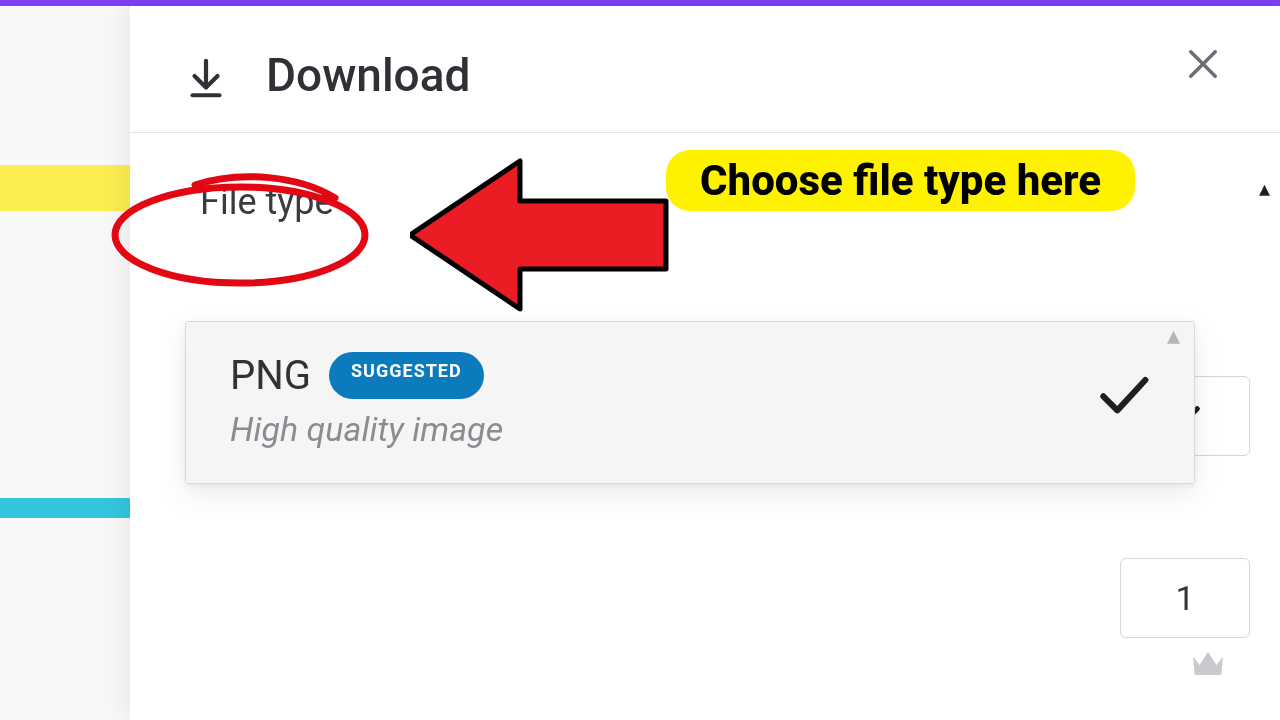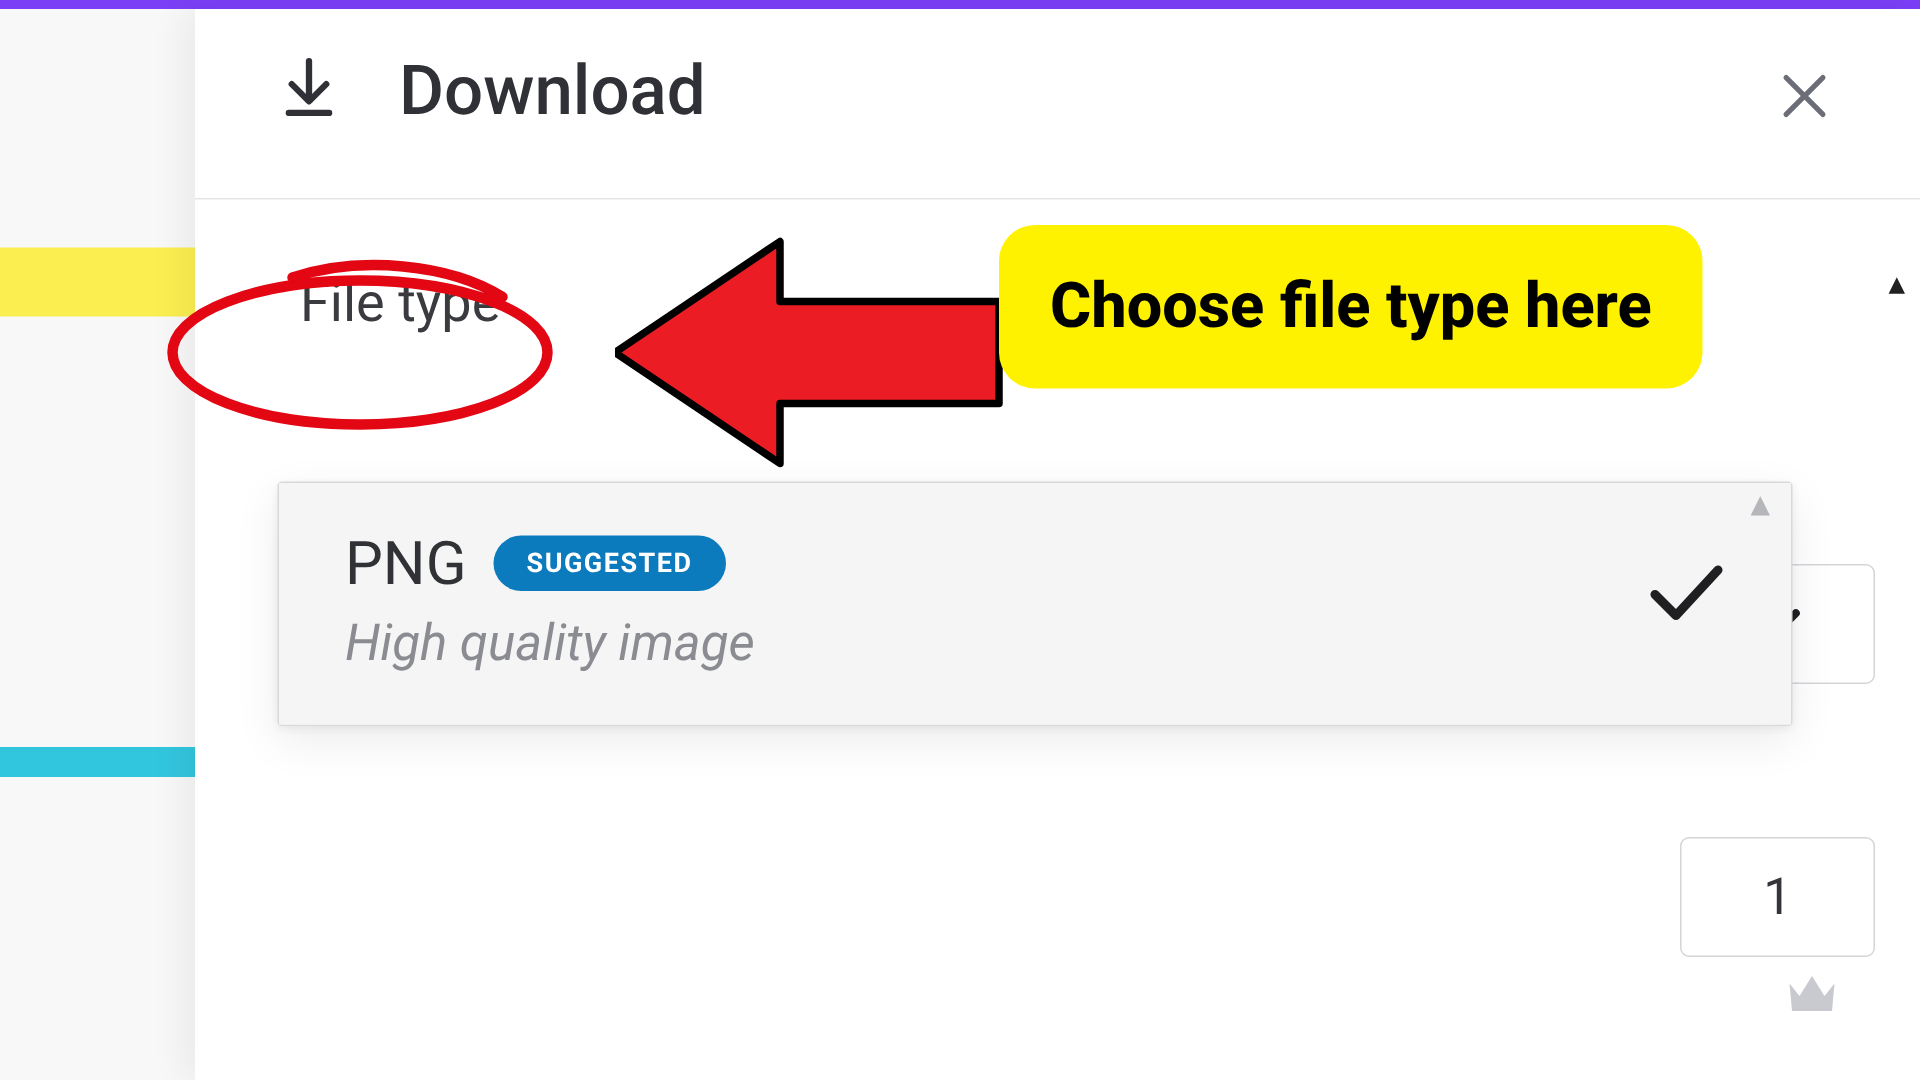--- a/index.html
+++ b/index.html
@@ -6,37 +6,37 @@
   html, body { width: 1280px; height: 720px; font-family: -apple-system, BlinkMacSystemFont, "Segoe UI", Roboto, Helvetica, Arial, sans-serif; background: #fff; overflow: hidden; }
   .top-bar { position: absolute; top: 0; left: 0; right: 0; height: 6px; background: #7b3ff5; }
   .bg-panel-left { position: absolute; top: 6px; left: 0; width: 130px; height: 714px; background: #f8f8f9; }
   .bg-yellow-strip { position: absolute; top: 165px; left: 0; width: 130px; height: 46px; background: #fbec3e; opacity: 0.9; }
   .bg-bluebar { position: absolute; top: 498px; left: 0; width: 130px; height: 20px; background: #32c6de; }
   .panel {
     position: absolute; top: 6px; left: 130px; right: 0; bottom: 0;
     background: #fff; box-shadow: -8px 0 22px rgba(0,0,0,0.06);
   }
   .panel-header {
-    display: flex; align-items: flex-start; padding: 28px 48px 30px 52px;
+    display: flex; align-items: flex-end; padding: 28px 48px 30px 52px;
     border-bottom: 1px solid #e5e5e7;
   }
   .dl-icon { width: 48px; height: 48px; display: inline-flex; align-items: center; justify-content: center; }
   .panel-title { font-size: 46px; font-weight: 500; color: #2f3136; margin-left: 36px; flex: 1; }
   .close-x { font-size: 52px; color: #6b6e76; line-height: 1; padding: 8px; cursor: pointer; }
   .section-label { font-size: 36px; color: #3a3b3f; padding: 48px 0 0 70px; }
   .dropdown {
     position: absolute; top: 315px; left: 55px; width: 1010px;
     background: #fff; border: 1px solid #d8d9dc; border-radius: 3px;
     box-shadow: 0 10px 30px rgba(0,0,0,0.08), 0 2px 6px rgba(0,0,0,0.06);
   }
   .option { padding: 30px 44px 34px 44px; display: flex; align-items: center; border-bottom: 1px solid #e8e8ea; cursor: pointer; }
   .option.selected { background: #f5f5f6; }
   .option:last-child { border-bottom: none; }
   .opt-body { flex: 1; }
-  .opt-name-row { display: flex; align-items: center; gap: 18px; }
+  .opt-name-row { display: flex; gap: 18px; }
   .opt-name { font-size: 40px; color: #303236; font-weight: 400; }
   .badge {
     background: #0c7bbd; color: #fff; font-size: 18px; font-weight: 700;
     letter-spacing: 1px; padding: 8px 22px; border-radius: 999px;
   }
   .opt-desc { font-size: 34px; color: #8a8c92; margin-top: 10px; font-style: italic; }
   .checkmark { font-size: 56px; color: #1f1f21; font-weight: 300; }
   .scroll-arrow-up { position: absolute; top: -2px; right: 14px; color: #b5b6ba; font-size: 26px; }
   .right-chevron-box {
     position: absolute; top: 370px; right: 30px; width: 130px; height: 80px;
@@ -56,21 +56,21 @@
   
   .anno-circle {
     position: absolute; top: 170px; left: 100px; width: 280px; height: 120px;
     pointer-events: none;
   }
   .anno-arrow {
     position: absolute; top: 155px; left: 410px; width: 260px; height: 160px;
     pointer-events: none;
   }
   .anno-callout {
-    position: absolute; top: 150px; left: 666px; padding: 30px 34px;
+    position: absolute; top: 150px; left: 666px; padding: 6px 34px;
     background: #fff200; border-radius: 24px; font-size: 42px; font-weight: 800;
     color: #000; pointer-events: none;
   }
 </style>
 </head>
 <body>
 
 <div class="top-bar"></div>
 <div class="bg-panel-left"></div>
 <div class="bg-yellow-strip"></div>

